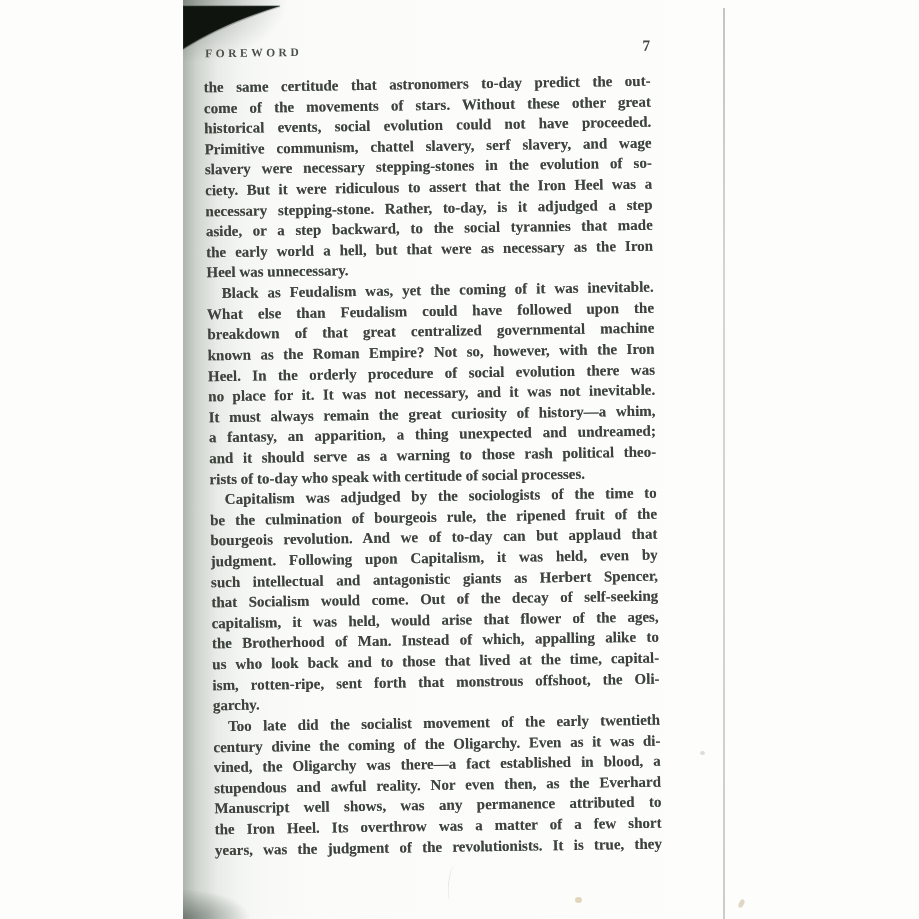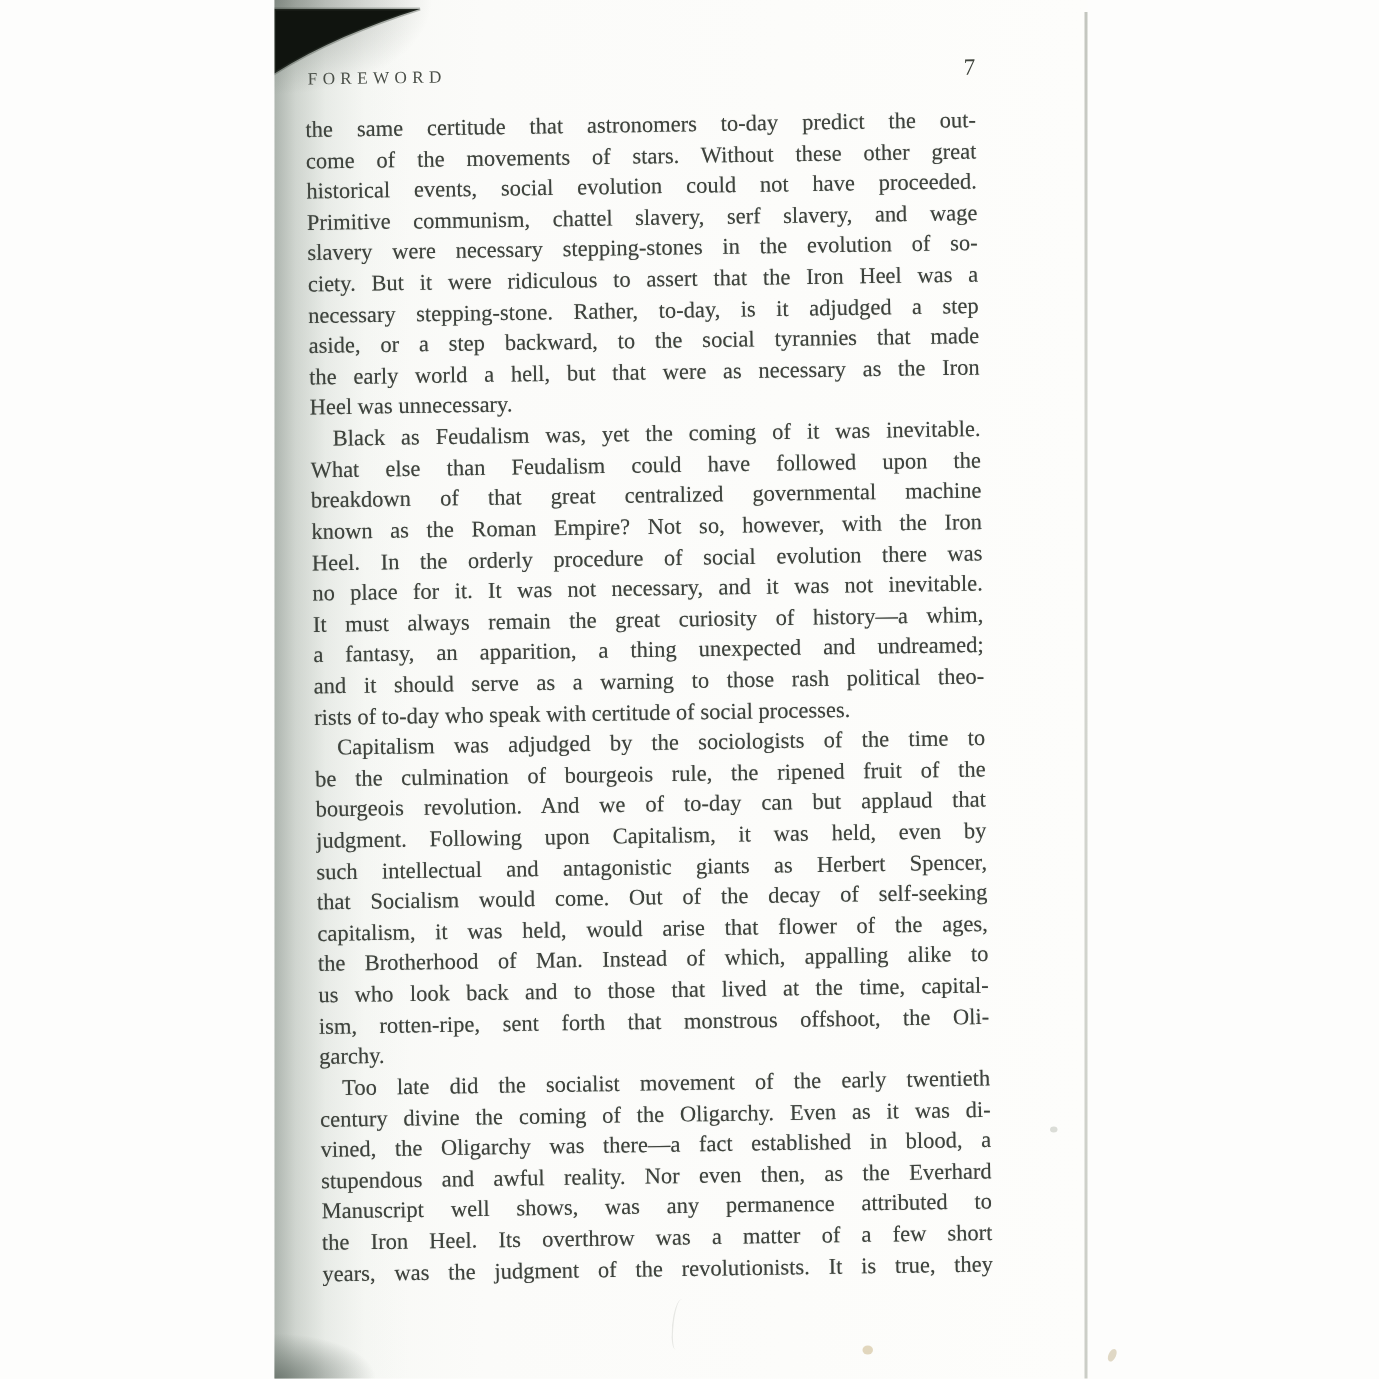--- a/index.html
+++ b/index.html
@@ -18,20 +18,21 @@
     left: 183px;
     top: 0;
     width: 542px;
     height: 919px;
     background:
       radial-gradient(ellipse 150px 90px at 0% 0%, rgba(70,80,72,0.45), rgba(70,80,72,0) 70%),
       radial-gradient(ellipse 90px 40px at 0% 100%, rgba(95,106,98,0.8), rgba(95,106,98,0) 75%),
       linear-gradient(90deg, rgba(118,130,121,0.55) 0px, rgba(150,161,152,0.38) 14px,
         rgba(186,195,187,0.22) 34px, rgba(214,221,214,0.10) 60px, rgba(255,255,255,0) 90px),
       linear-gradient(90deg, #f1f3ef 0px, #f8f9f6 60px, #fbfbf9 140px, #fdfdfb 100%);
+    font-weight: bold;
   }
 
   
   .corner-svg {
     position: absolute;
     left: 0;
     top: 0;
     width: 110px;
     height: 54px;
   }

